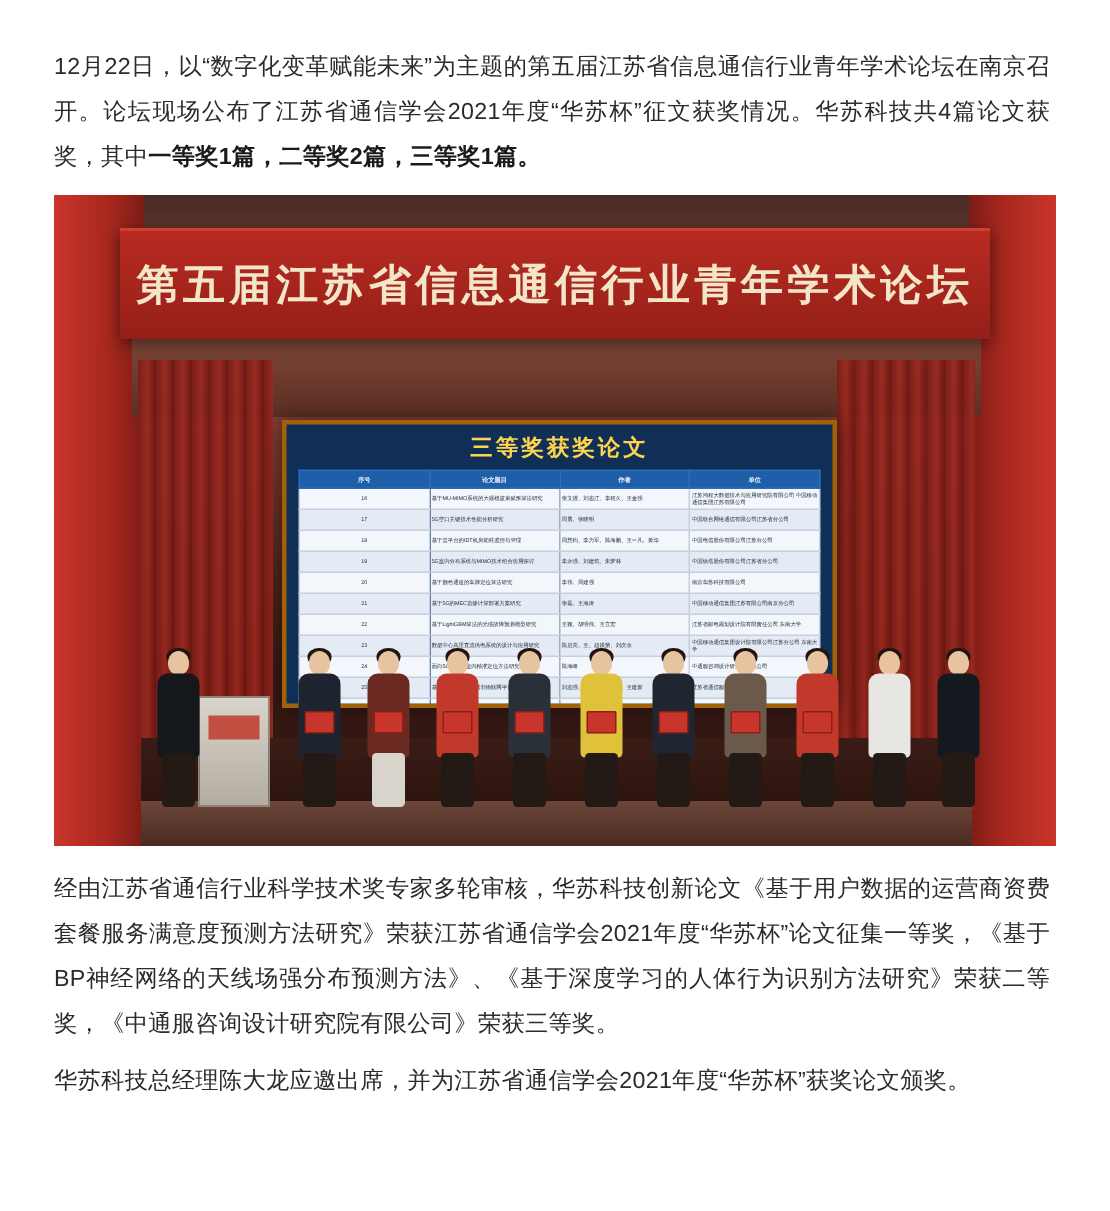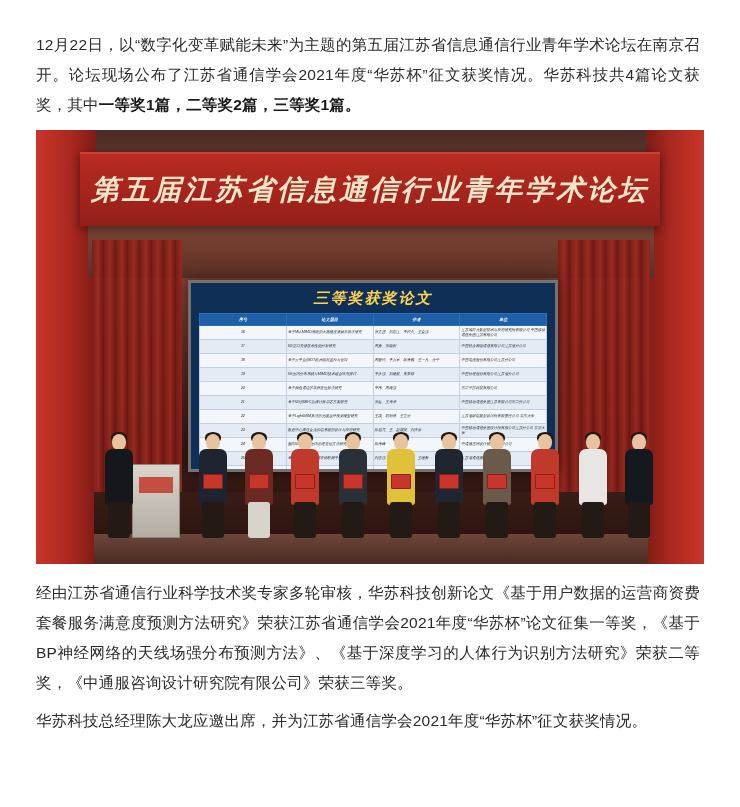--- a/index.html
+++ b/index.html
@@ -41,21 +41,20 @@
     font-weight: bold;
     color: #1a1a1a;
   }
   .figure {
     position: relative;
     width: 668px;
     height: 434px;
     margin: 10px 0 14px 0;
     overflow: hidden;
     background: #701a75;
-    font-style: italic;
   }
   
   .photo {
     position: absolute;
     inset: 0;
     background: linear-gradient(180deg,#4a2c26 0%,#6b3b30 12%,#8d4a3a 24%,#7a3a2e 40%,#53251d 58%,#3a1a14 72%,#2a1410 100%);
   }
   .wall-left {
     position: absolute;
     left: 0; top: 0; width: 60px; height: 434px;
@@ -98,21 +97,21 @@
   .curtain-r {
     position: absolute;
     right: 54px; top: 110px; width: 92px; height: 300px;
     background: repeating-linear-gradient(90deg,#7a1c16 0px,#9c2a20 6px,#6d1510 12px);
     opacity: 0.92;
   }
   .screen {
     position: absolute;
     left: 152px; top: 150px; width: 364px; height: 186px;
     background: #0f2f57;
-    border: 3px solid #737373;
+    border: 3px solid #a16207;
     box-shadow: 0 0 14px rgba(0,0,0,0.5);
     overflow: hidden;
   }
   .screen-title {
     position: absolute;
     left: 0; top: 6px; width: 100%;
     text-align: center;
     color: #ffd34d;
     font-size: 15px;
     font-weight: bold;
@@ -415,17 +414,17 @@
       <div class="person" style="left:586px;">
         <div class="hair"></div>
         <div class="head"></div>
         <div class="body" style="background:#141920;"></div>
         <div class="legs"></div>
       </div>
     </div>
 
     <div class="caption-wrap">
       <p class="para">经由江苏省通信行业科学技术奖专家多轮审核，华苏科技创新论文《基于用户数据的运营商资费套餐服务满意度预测方法研究》荣获江苏省通信学会2021年度“华苏杯”论文征集一等奖，《基于BP神经网络的天线场强分布预测方法》、《基于深度学习的人体行为识别方法研究》荣获二等奖，《中通服咨询设计研究院有限公司》荣获三等奖。</p>
-      <p class="para">华苏科技总经理陈大龙应邀出席，并为江苏省通信学会2021年度“华苏杯”征文获奖情况。</p>
+      <p class="para">华苏科技总经理陈大龙应邀出席，并为江苏省通信学会2021年度“华苏杯”获奖论文颁奖。</p>
     </div>
 
   </div>
 </div>
 
 </body></html>

